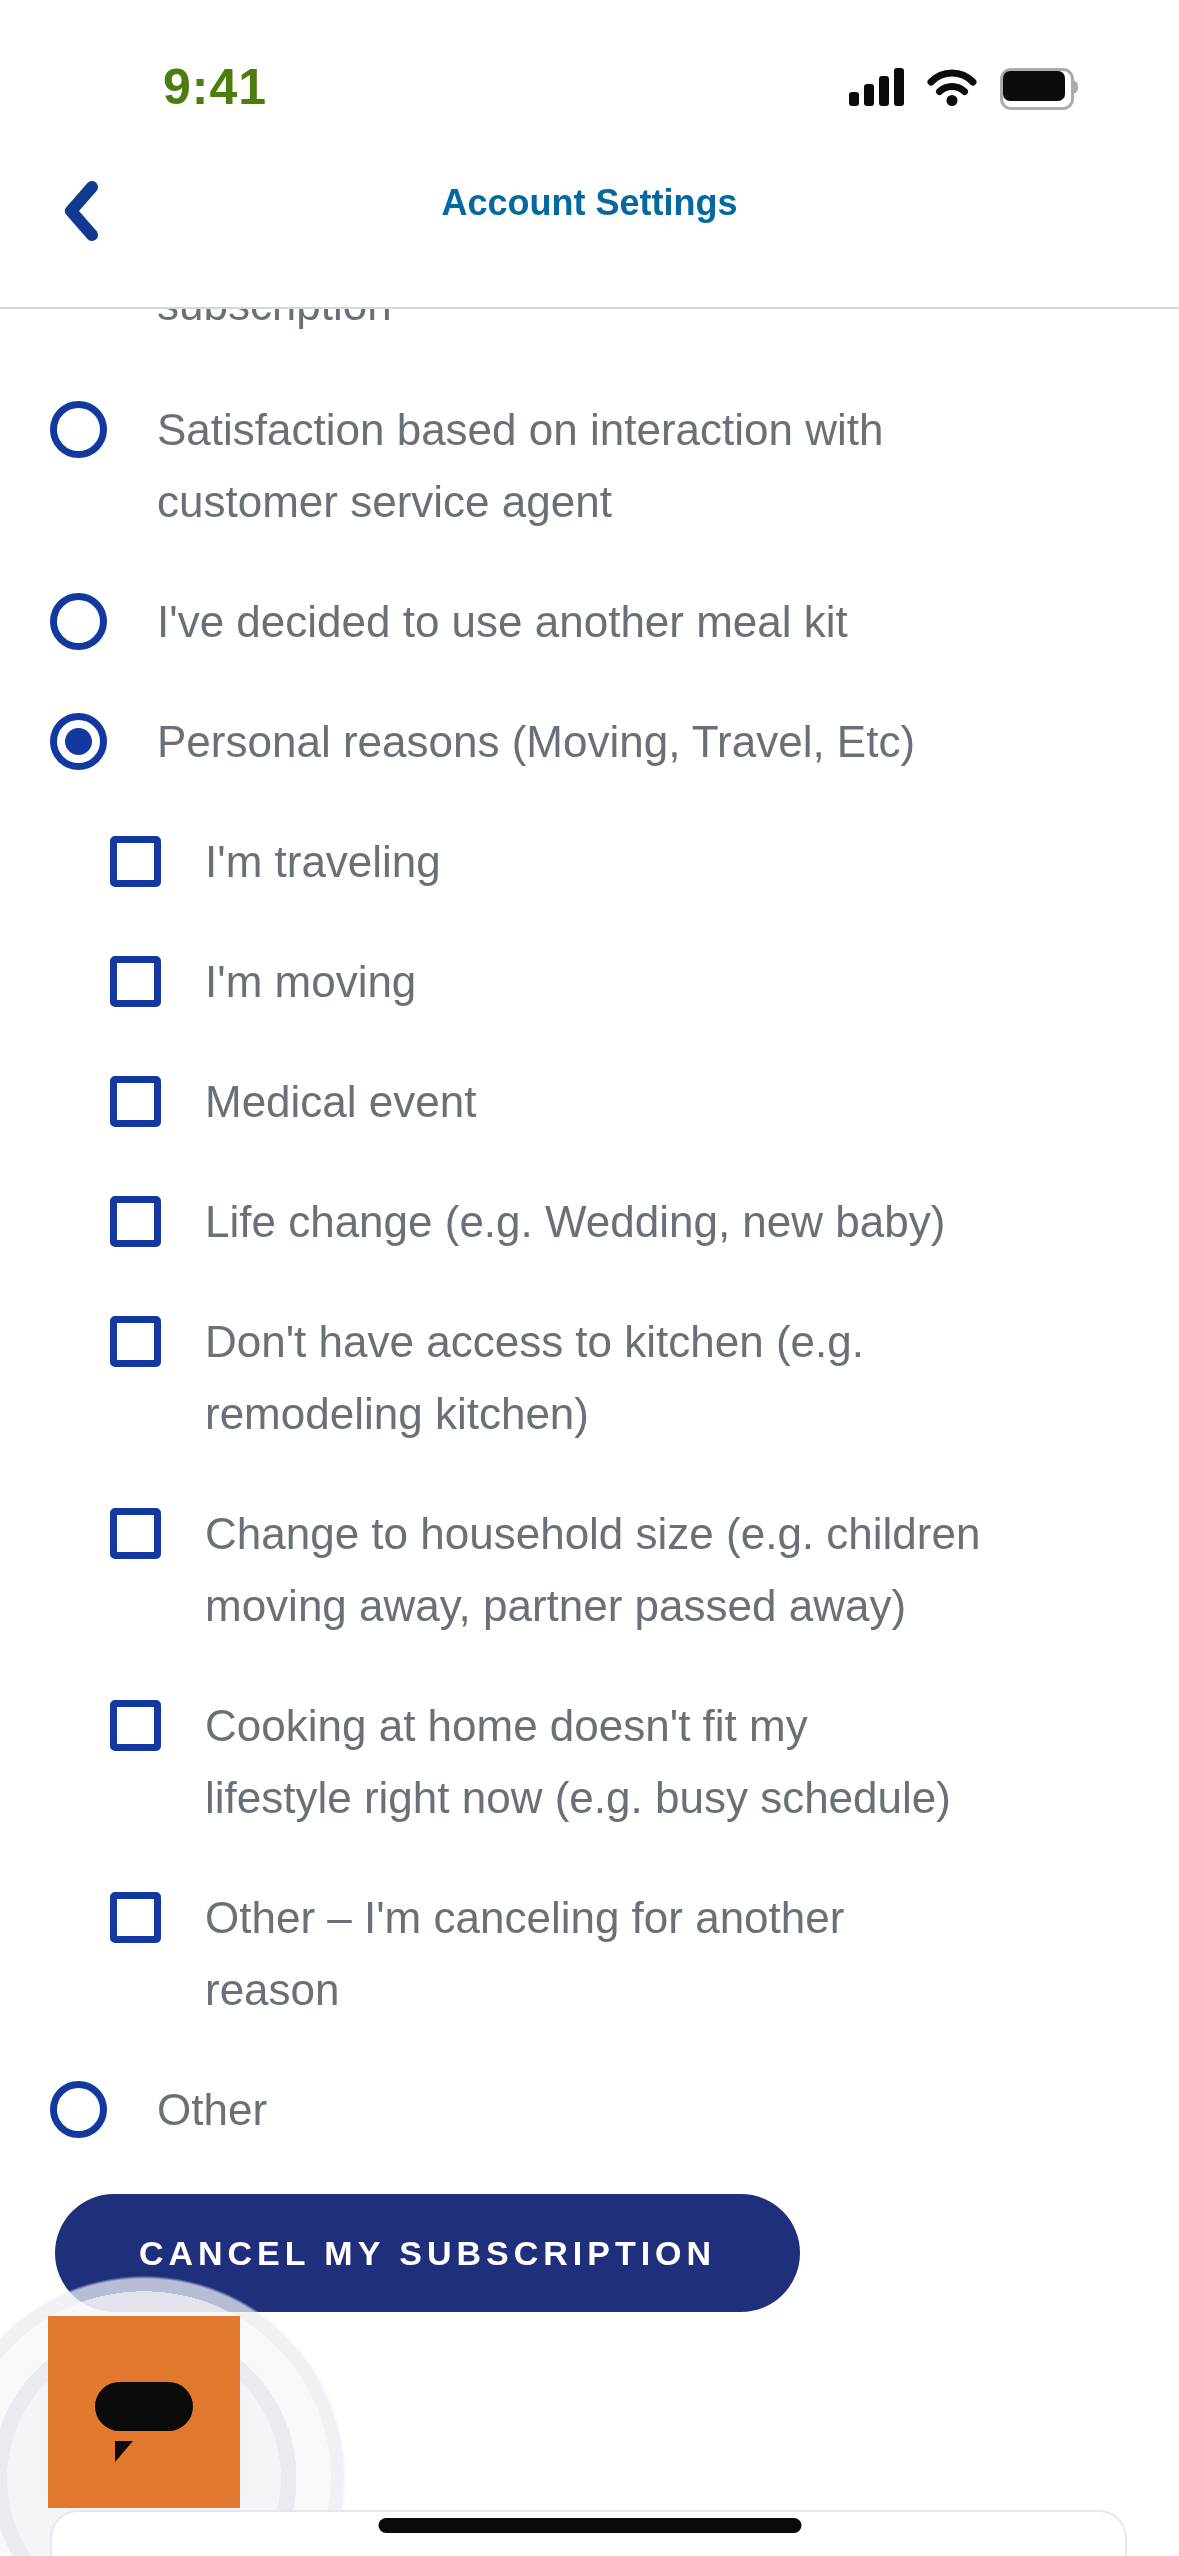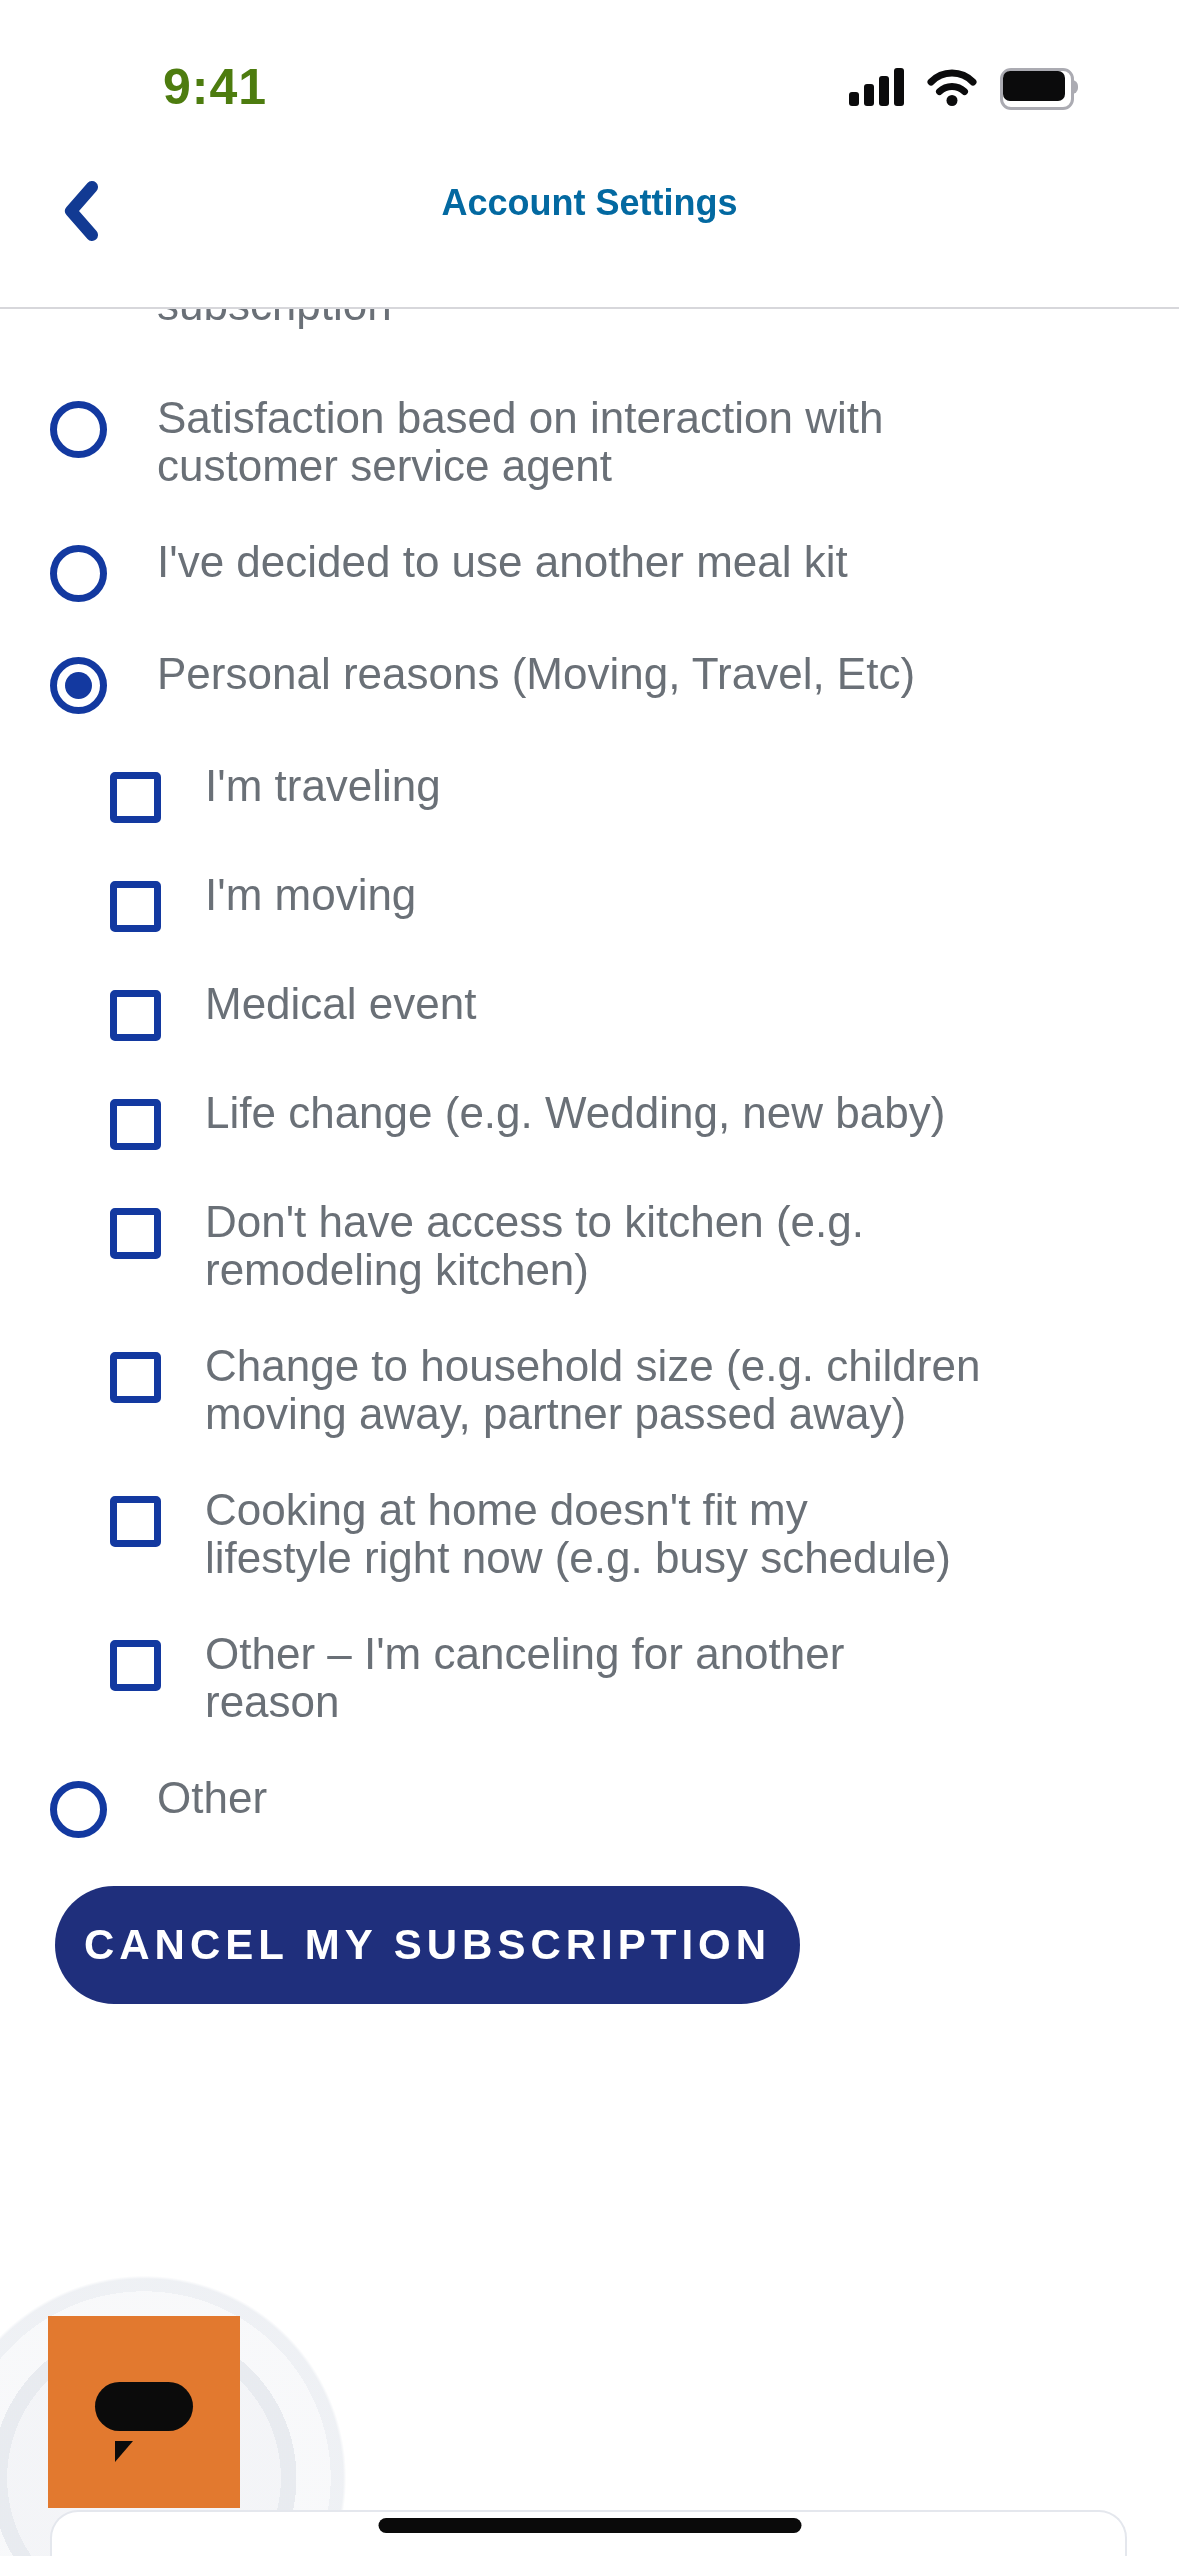--- a/index.html
+++ b/index.html
@@ -25,31 +25,31 @@
   
   .navbar{position:absolute;top:132px;left:0;width:100%;height:177px;background:#ffffff;z-index:5;}
   .back{position:absolute;left:62px;top:44px;width:44px;height:70px;display:flex;align-items:center;cursor:pointer;}
   .nav-title{position:absolute;left:0;right:0;top:50px;text-align:center;font-size:36px;font-weight:700;color:#0369a1;}
   .nav-divider{position:absolute;left:0;bottom:0;width:100%;height:2px;background:#d7d7db;}
   
   .content{position:absolute;top:309px;left:0;width:1179px;padding:0 50px;box-sizing:border-box;}
   .clip-line{height:28px;overflow:hidden;margin-left:107px;margin-bottom:57px;}
   .clip-line span{display:block;font-size:44px;line-height:72px;color:#6a7077;transform:translateY(-40px);}
   .row{display:flex;align-items:flex-start;margin-bottom:48px;}
-  .opt-label{font-size:44px;line-height:48px;color:#6a7077;white-space:pre-line;max-width:940px;}
+  .opt-label{font-size:44px;line-height:72px;color:#6a7077;white-space:pre-line;max-width:940px;}
   .radio{flex:0 0 auto;width:43px;height:43px;border:7px solid #1339a0;border-radius:50%;margin:7px 50px 0 0;position:relative;background:#ffffff;}
   .radio.selected::after{content:"";position:absolute;left:50%;top:50%;width:27px;height:27px;margin:-13.5px 0 0 -13.5px;background:#1339a0;border-radius:50%;}
   .cb-row{margin-left:60px;}
   .checkbox{flex:0 0 auto;width:37px;height:37px;border:7px solid #1339a0;border-radius:5px;margin:10px 44px 0 0;background:#ffffff;}
   
   .cancel-btn{
     display:flex;align-items:center;justify-content:center;
     width:745px;height:118px;margin-left:5px;border:none;cursor:pointer;
     background:#1f2f7c;border-radius:59px;color:#ffffff;
-    font-family:"Liberation Sans",sans-serif;font-size:42px;font-weight:700;letter-spacing:5px;
+    font-family:"Liberation Sans",sans-serif;font-size:34px;font-weight:700;letter-spacing:5px;
   }
   
   .halo{position:absolute;left:-76px;top:2258px;width:440px;height:440px;border-radius:50%;z-index:1;
     background:radial-gradient(circle,
       rgba(243,244,247,0.95) 0 44%,
       rgba(231,234,239,0.95) 44% 49%,
       rgba(247,248,250,0.9) 49% 60%,
       rgba(233,236,241,0.75) 60% 64%,
       rgba(255,255,255,0) 65%);}
   .sheet{position:absolute;left:50px;top:2510px;width:1077px;height:80px;background:#ffffff;

